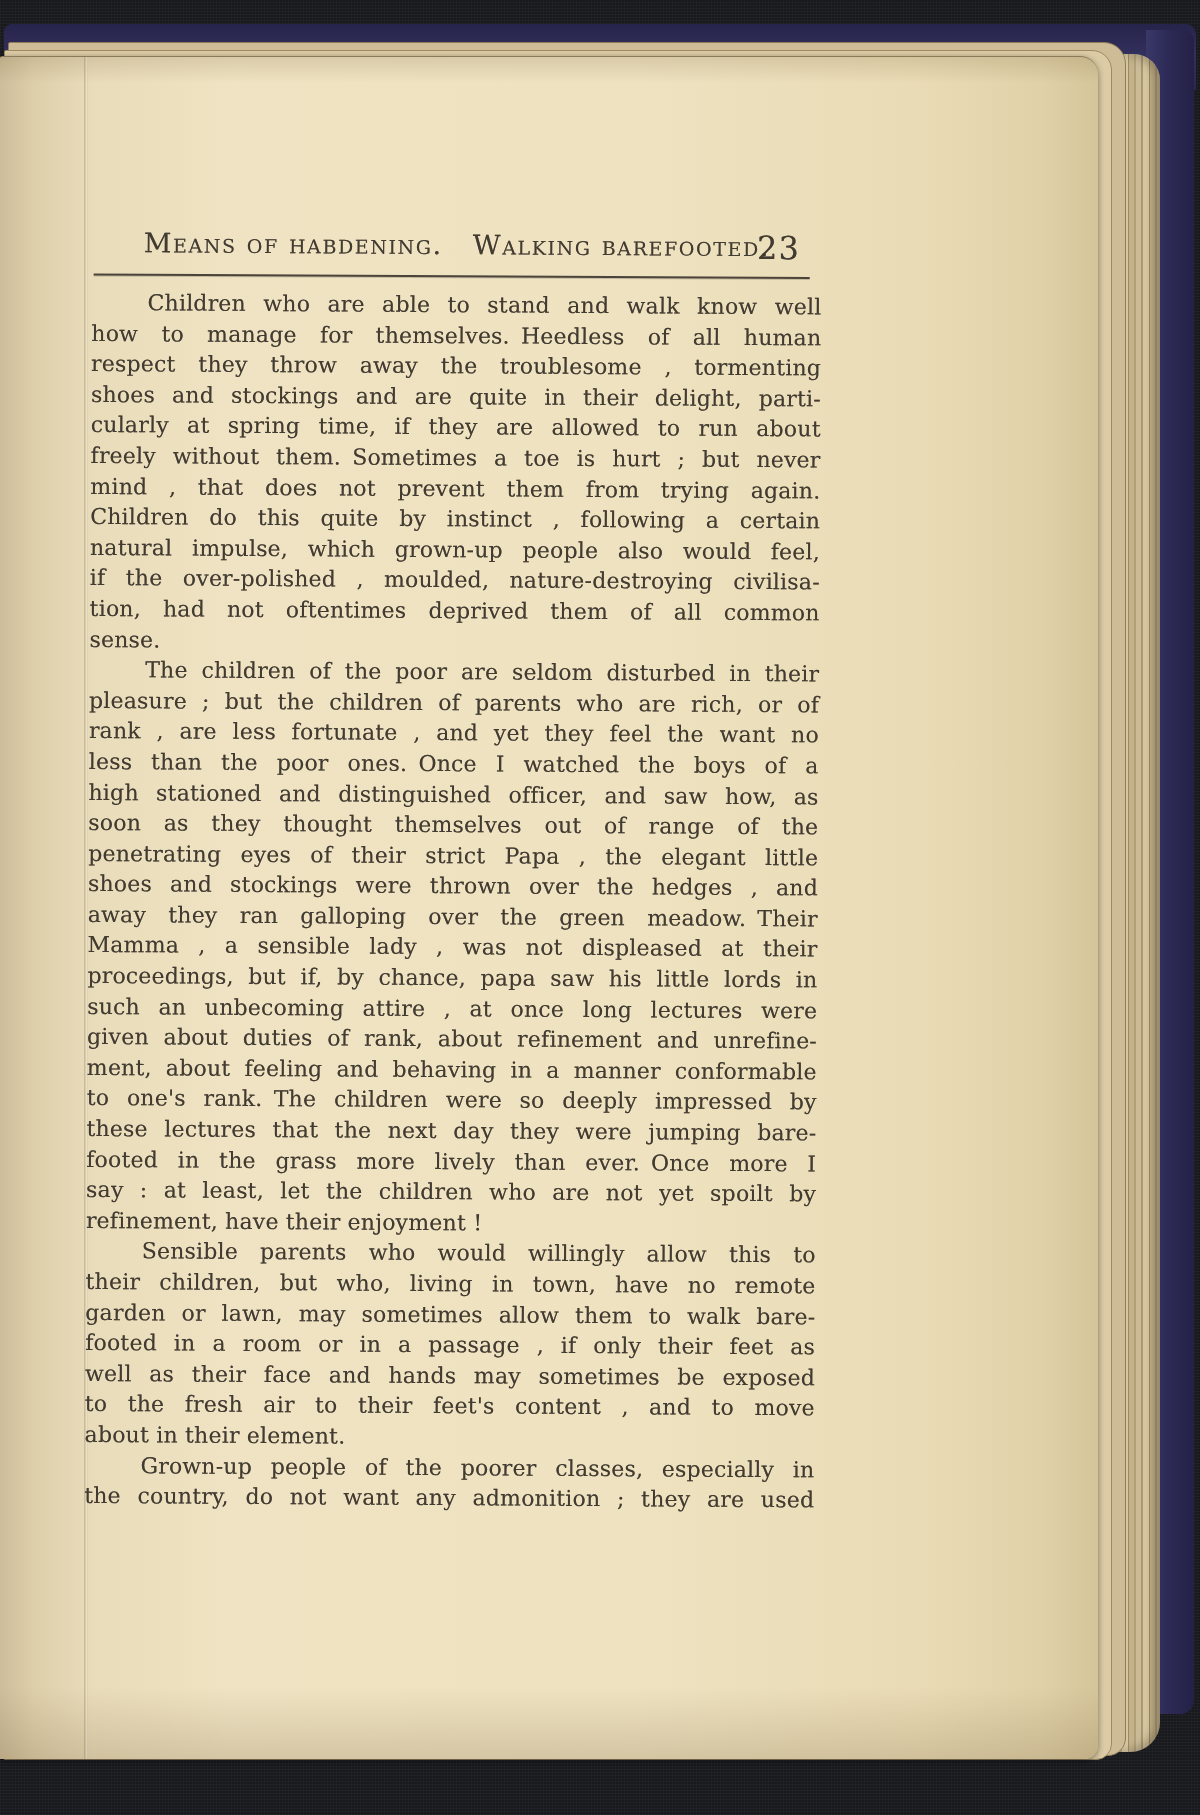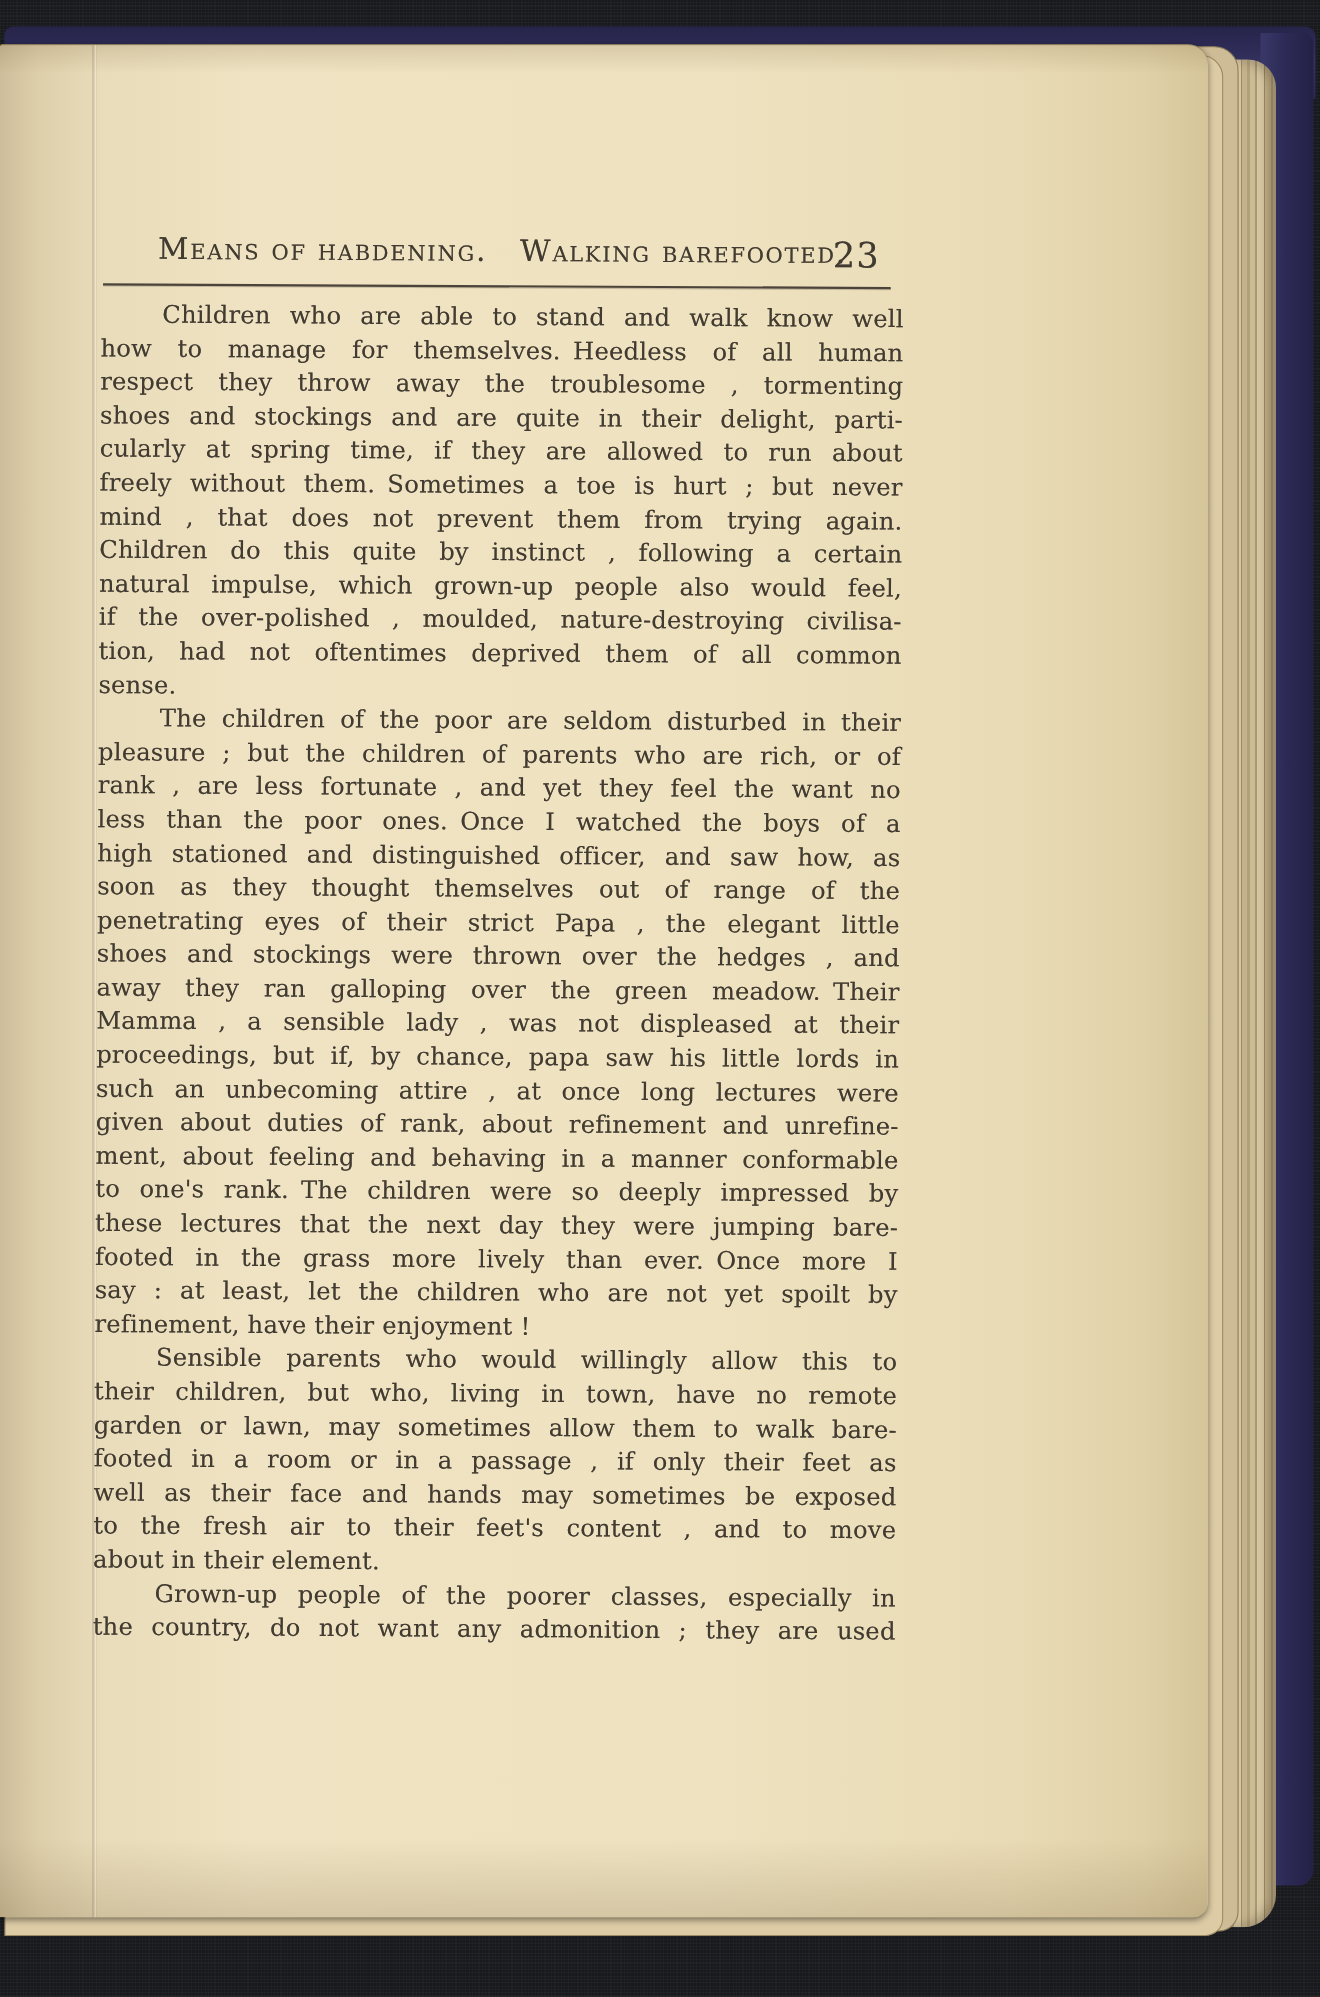--- a/index.html
+++ b/index.html
@@ -54,21 +54,21 @@
   .sheet-a {
     position: absolute; left: 4px; top: 50px; width: 1106px; height: 1708px;
     background: #dccb a4;
     background: #dccba4;
     border: 1px solid #9c8a64;
     border-radius: 2px 20px 16px 0;
   }
 
   
   .page {
-    position: absolute; left: 0px; top: 40px; width: 1098px; height: 1702px;
+    position: absolute; left: 0px; top: 56px; width: 1098px; height: 1702px;
     background:
       linear-gradient(180deg, rgba(120,95,55,0.18) 0, rgba(120,95,55,0) 26px, rgba(120,95,55,0) 1630px, rgba(110,85,50,0.20) 100%),
       linear-gradient(90deg, #cdbd9a 0px, #decfab 34px, #e9dcba 92px, #efe3c3 230px, #eee2c0 640px, #e9dbb5 920px, #e0d1a8 1040px, #d6c59b 1098px);
     border-radius: 2px 18px 14px 0;
     border-top: 1px solid #8a7a58;
     box-shadow: 0 2px 6px rgba(0,0,0,0.45);
   }
   
   .page::before {
     content: ""; position: absolute; left: 84px; top: 0; width: 4px; height: 100%;

